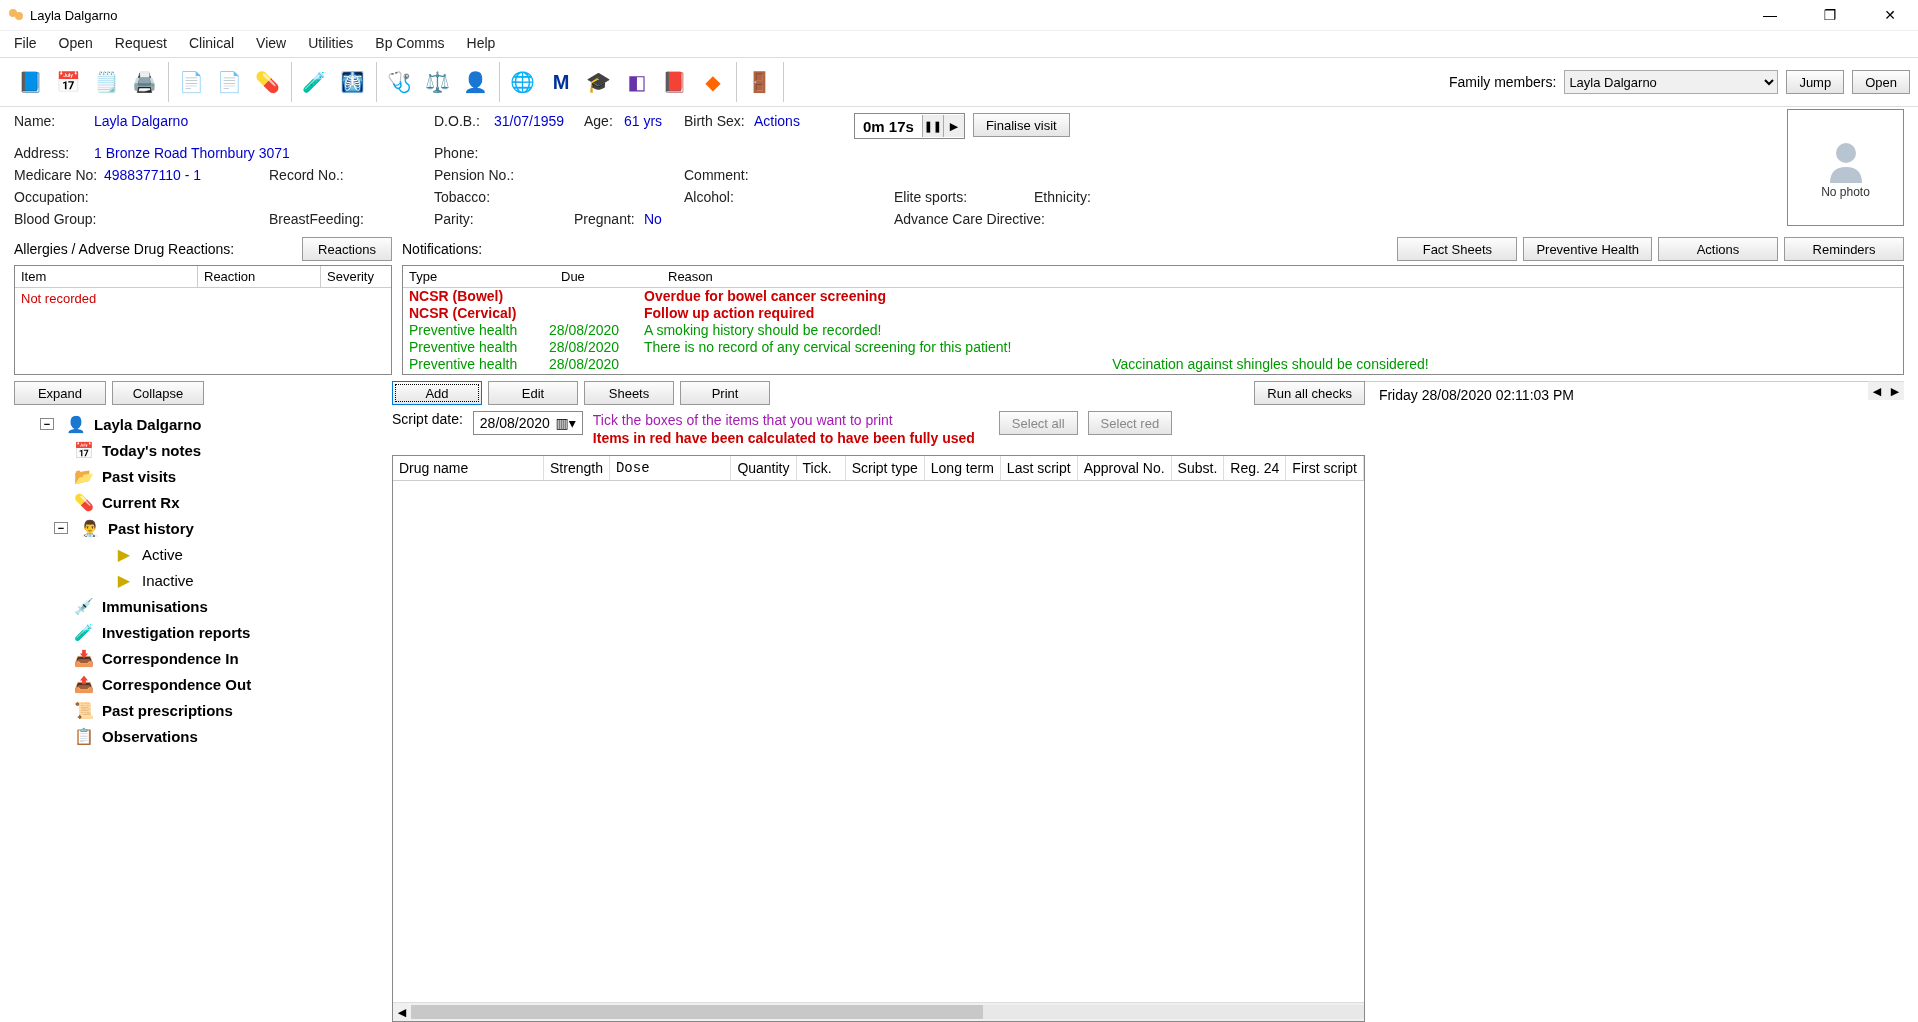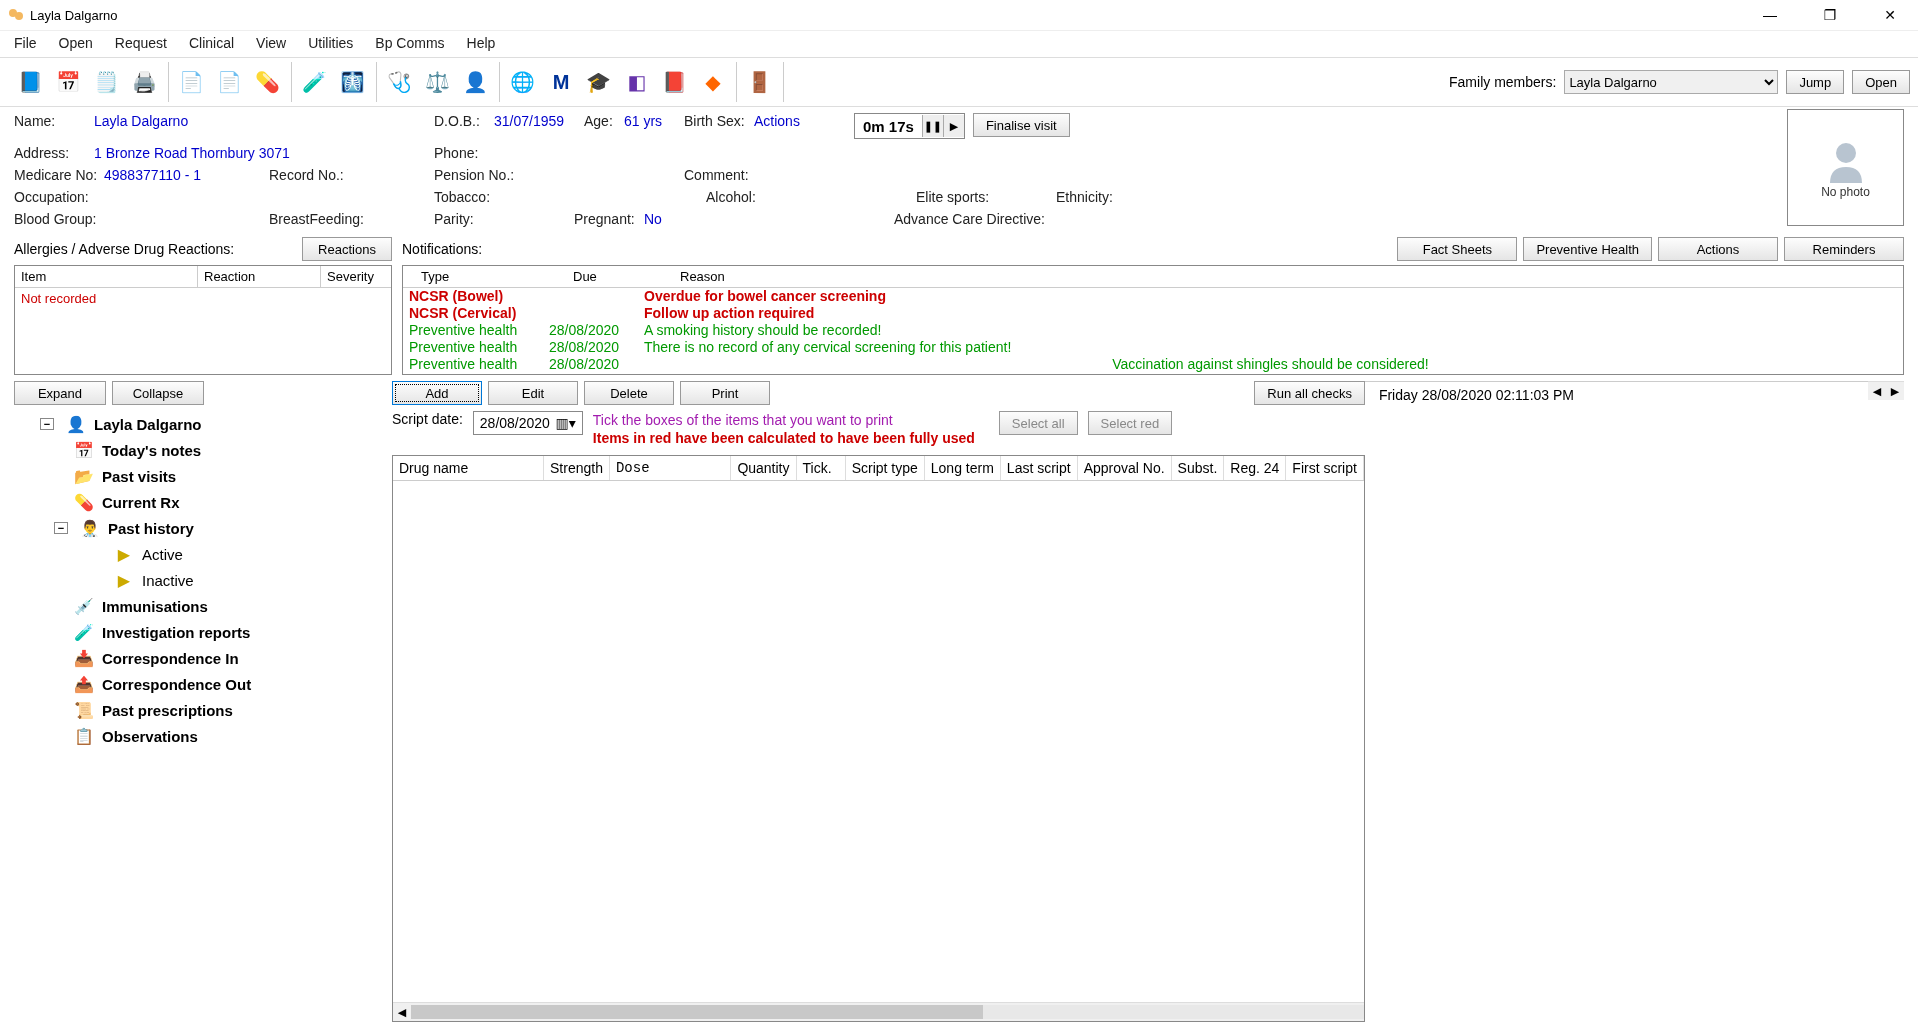--- a/index.html
+++ b/index.html
@@ -181,21 +181,21 @@
       <div class="ph-row">
         <span class="ph-lbl" style="min-width:90px;">Medicare No:</span>
         <span class="ph-val-blue" style="min-width:165px;">4988377110 - 1</span>
         <span class="ph-lbl" style="min-width:165px;">Record No.:</span>
         <span class="ph-lbl" style="min-width:250px;">Pension No.:</span>
         <span class="ph-lbl">Comment:</span>
       </div>
       <div class="ph-row">
         <span class="ph-lbl" style="min-width:420px;">Occupation:</span>
         <span class="ph-lbl" style="min-width:250px;">Tobacco:</span>
-        <span class="ph-lbl" style="min-width:210px;margin-left:22px;">Alcohol:</span>
+        <span class="ph-lbl" style="min-width:210px;">Alcohol:</span>
         <span class="ph-lbl" style="min-width:140px;">Elite sports:</span>
         <span class="ph-lbl">Ethnicity:</span>
       </div>
       <div class="ph-row">
         <span class="ph-lbl" style="min-width:255px;">Blood Group:</span>
         <span class="ph-lbl" style="min-width:165px;">BreastFeeding:</span>
         <span class="ph-lbl" style="min-width:140px;">Parity:</span>
         <span class="ph-lbl" style="min-width:70px;">Pregnant:</span>
         <span class="ph-val-blue" style="min-width:250px;">No</span>
         <span class="ph-lbl">Advance Care Directive:</span>
@@ -230,21 +230,21 @@
         <span class="label">Notifications:</span>
         <div class="notif-btns">
           <button class="btn">Fact Sheets</button>
           <button class="btn">Preventive Health</button>
           <button class="btn">Actions</button>
           <button class="btn">Reminders</button>
         </div>
       </div>
       <div class="notif-table">
         <div class="th-row">
-          <div class="th" style="width:140px;margin-left:12px;">Type</div>
+          <div class="th" style="width:140px;">Type</div>
           <div class="th" style="width:95px;">Due</div>
           <div class="th" style="flex:1;">Reason</div>
         </div>
         <div id="notif-rows">
             <div class="row red">
               <div style="width:140px;">NCSR (Bowel)</div>
               <div style="width:95px;"></div>
               <div style="flex:1;">Overdue for bowel cancer screening</div>
             </div>
             <div class="row red">
@@ -333,21 +333,21 @@
             <span class="tree-icon">📋</span>
             <span>Observations</span>
           </div>
       </div>
     </div>
 
     <div class="rx-pane">
       <div class="rx-toolbar">
         <button class="btn btn-focus">Add</button>
         <button class="btn">Edit</button>
-        <button class="btn">Delete</button>
+        <button class="btn">Sheets</button>
         <button class="btn">Print</button>
         <button class="btn" style="margin-left:auto;">Run all checks</button>
       </div>
       <div class="script-date-row">
         <span>Script date:</span>
         <div class="date-input">
           <span>28/08/2020</span>
           <span>▥▾</span>
         </div>
         <div class="hint-block">

